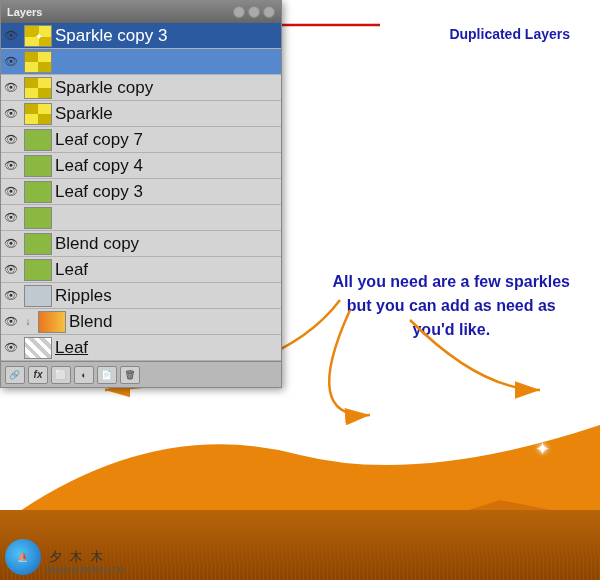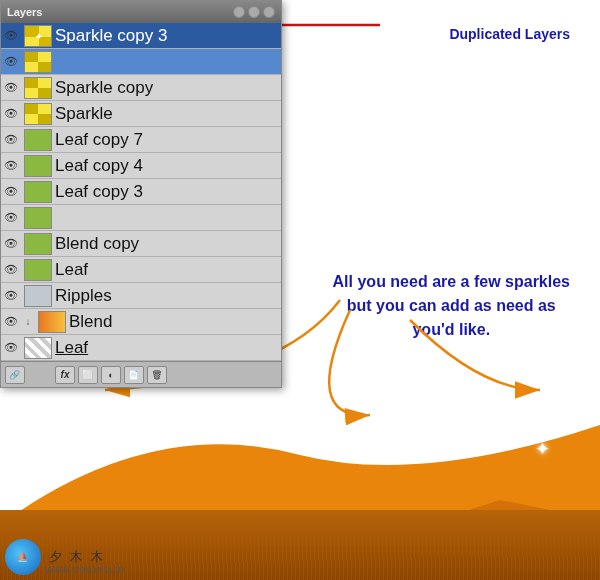--- a/index.html
+++ b/index.html
@@ -449,21 +449,21 @@
         <div class="layer-thumb">
           <div class="thumb-pond"></div>
         </div>
         <div class="layer-name underline">Leaf</div>
       </div>
 
     </div>
 
     <div class="layers-toolbar">
       <div class="toolbar-btn">🔗</div>
-      <div class="toolbar-btn" style="font-size:10px;font-style:italic;font-weight:bold;margin-left:27px;">fx</div>
+      <div class="toolbar-btn" style="font-size:10px;font-style:italic;font-weight:bold;">fx</div>
       <div class="toolbar-btn">⬜</div>
       <div class="toolbar-btn">◐</div>
       <div class="toolbar-btn">📄</div>
       <div class="toolbar-btn">🗑</div>
     </div>
   </div>
 
 </div>
 
 </body></html>

